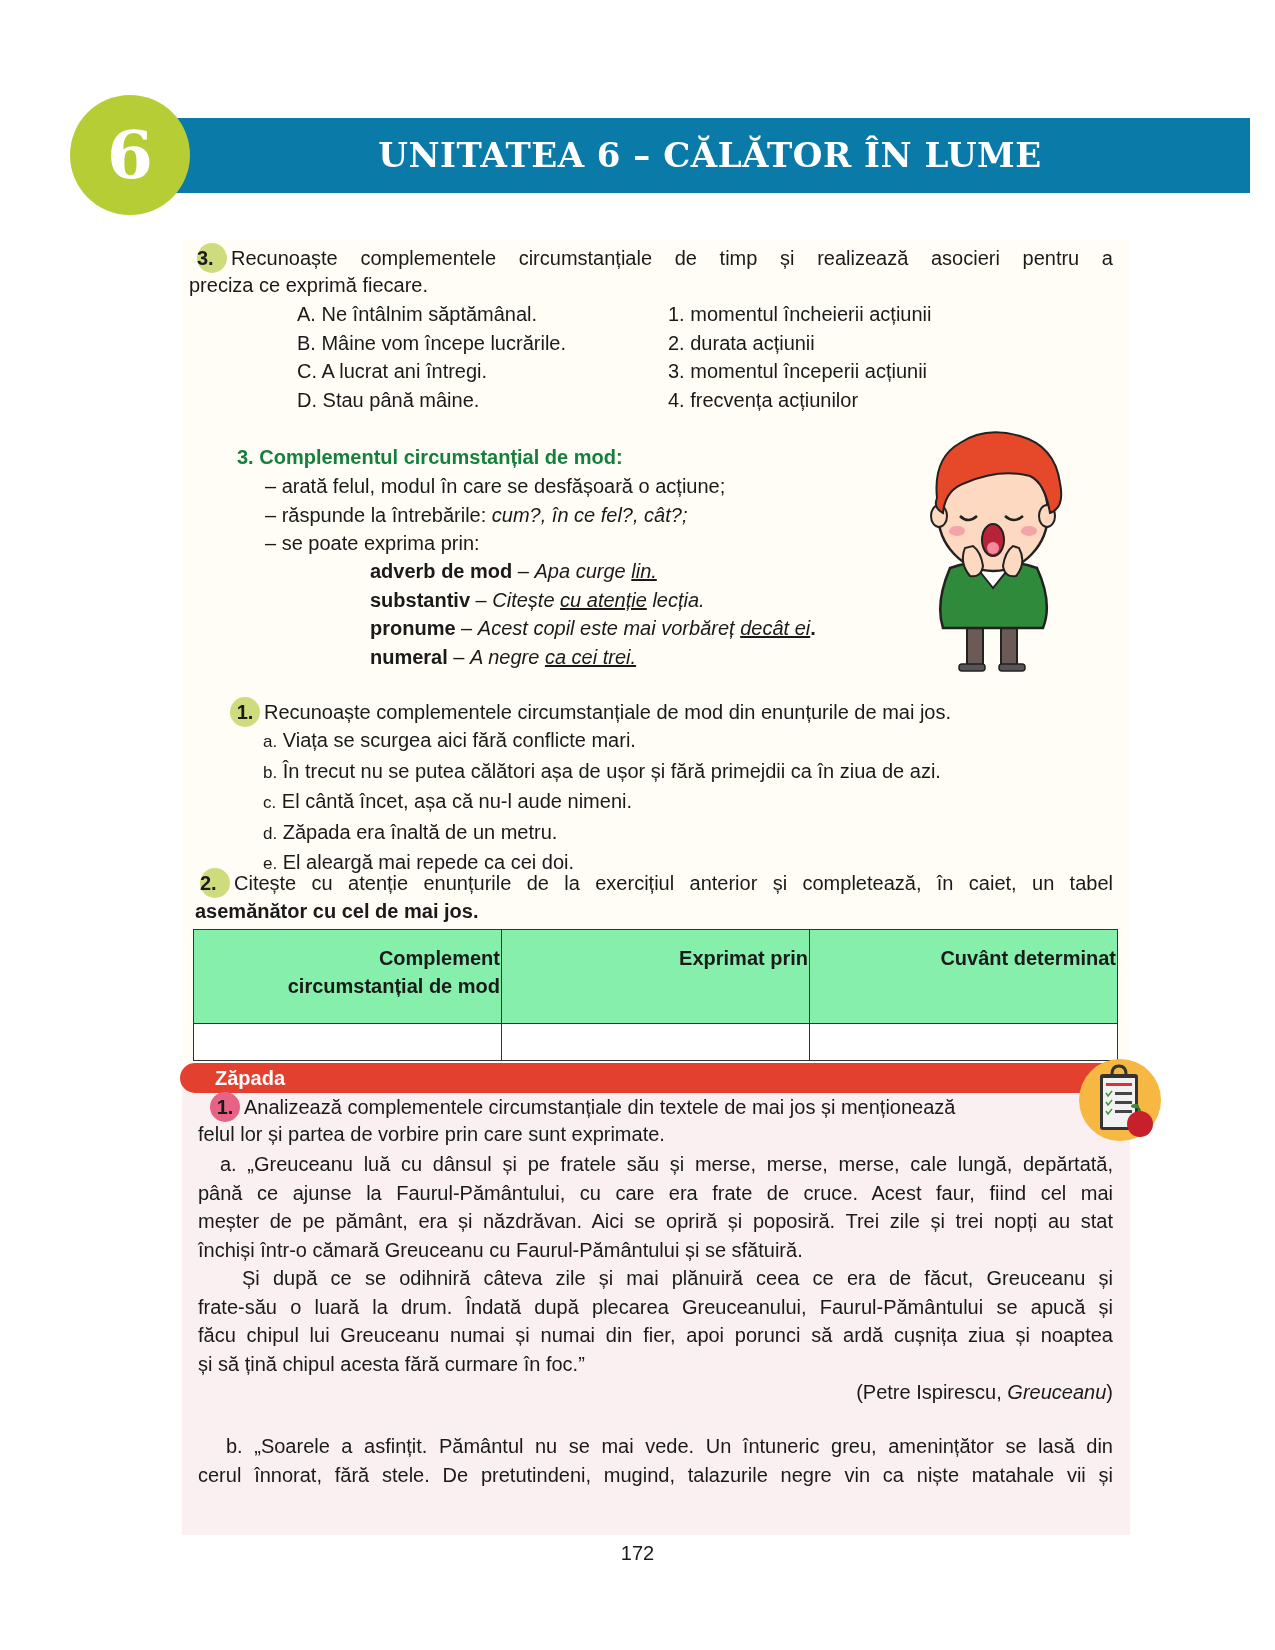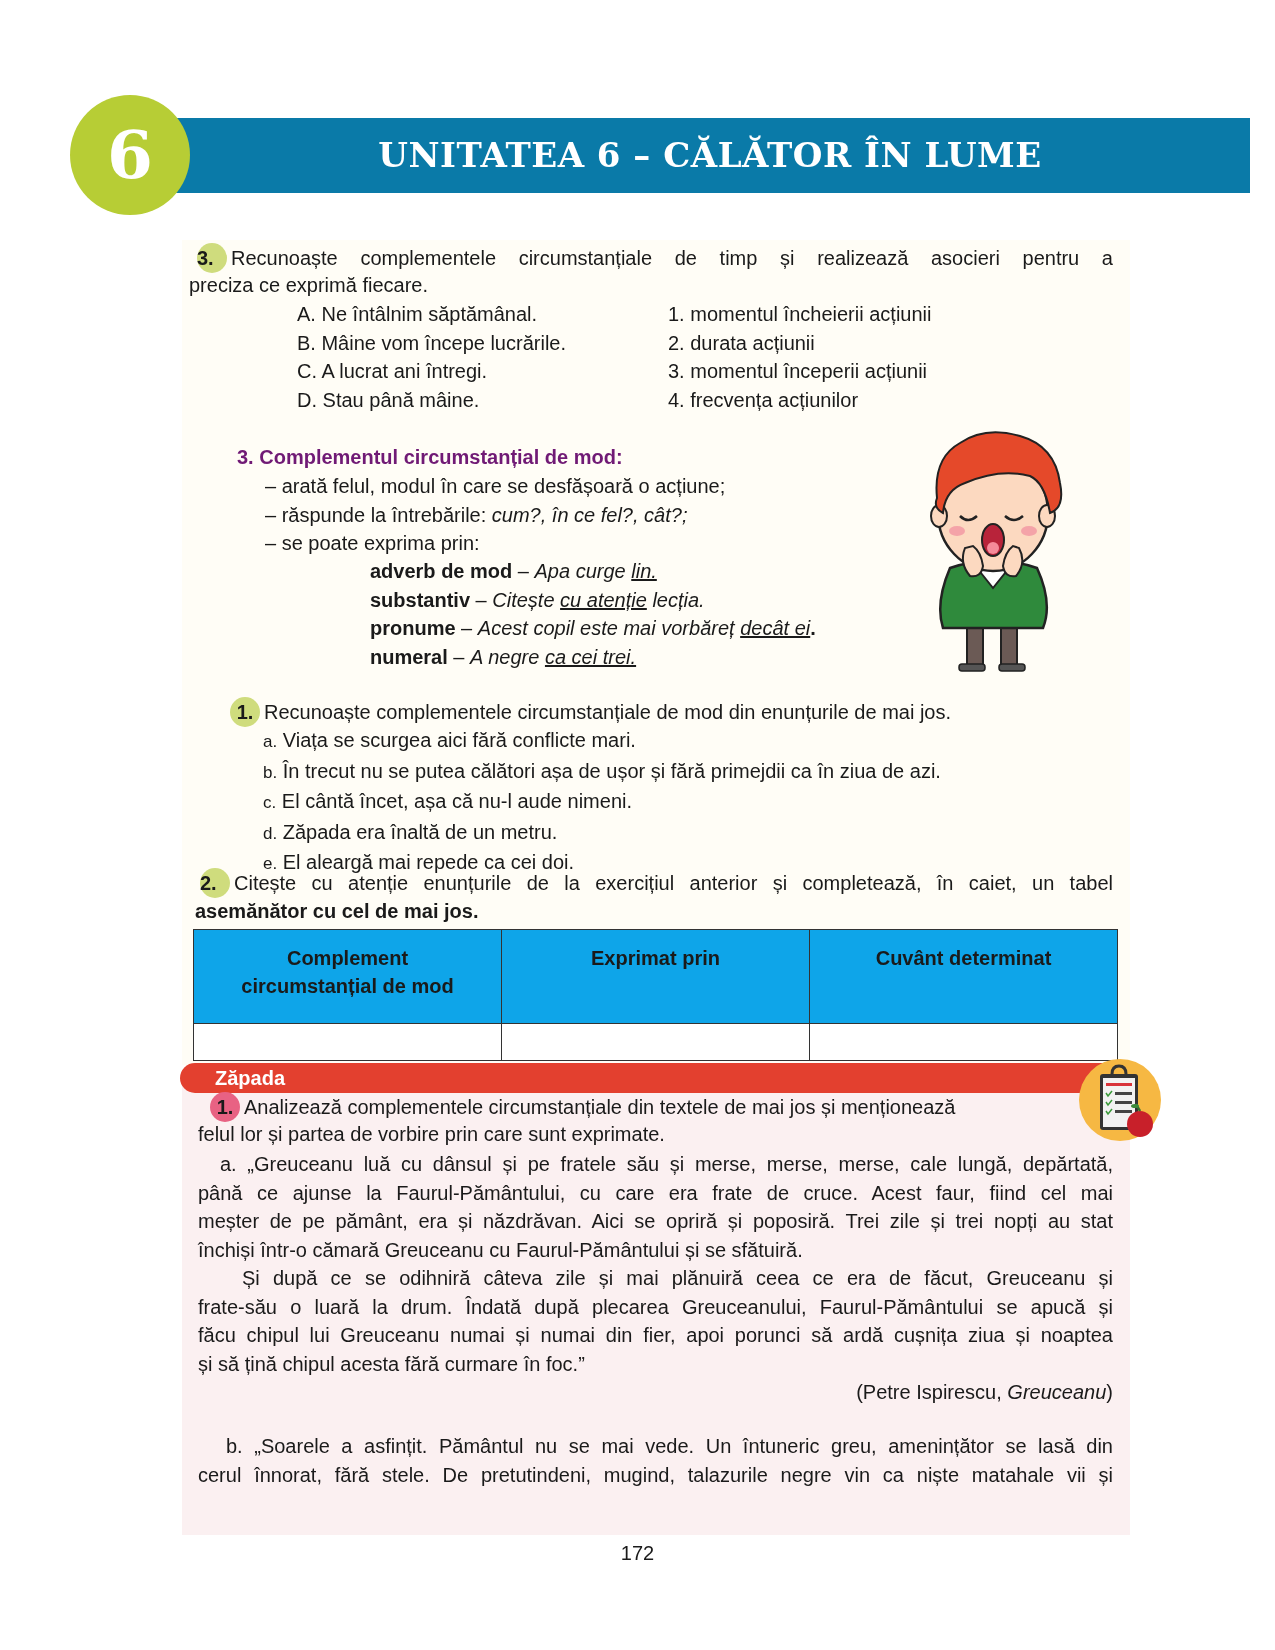--- a/index.html
+++ b/index.html
@@ -18,30 +18,30 @@
   
   .cream-panel { left:182px; top:240px; width:948px; height:825px; background:#fffdf6; }
   .pink-panel { left:182px; top:1080px; width:948px; height:455px; background:#fbf0f1; }
 
   .txt { font-size:20px; line-height:28.5px; white-space:nowrap; }
   .just { white-space:normal; text-align:justify; text-align-last:justify; }
   .badge-g { display:inline-block; background:#cfdc7d; border-radius:50%; width:30px; height:30px; line-height:30px;
              text-align:center; font-weight:bold; margin-right:4px; }
   .badge-p { display:inline-block; background:#e86283; border-radius:50%; width:30px; height:30px; line-height:30px;
              text-align:center; font-weight:bold; margin-right:4px; }
-  .navy { color:#701a75; font-weight:bold; }
+  .navy { color:#15803d; font-weight:bold; }
   .b { font-weight:bold; }
   .i { font-style:italic; }
   .u { text-decoration:underline; }
   .small-letter { font-size:17px; }
 
   
   .tbl { left:193px; top:929px; width:925px; border-collapse:collapse; }
-  .tbl th { background:#0ea5e9; border:1.5px solid #333; font-weight:bold; font-size:20px; height:78px;
-            vertical-align:top; padding-top:14px; line-height:28px; width:33.3%; }
+  .tbl th { background:#86efac; border:1.5px solid #333; font-weight:bold; font-size:20px; height:78px;
+            vertical-align:top; padding-top:14px; line-height:28px; width:33.3%;text-align:right; }
   .tbl td { background:#fff; border:1.5px solid #333; height:34px; }
 
   
   .ex-bar { left:180px; top:1063px; width:940px; height:30px; background:#e3402f; border-radius:15px 0 0 15px; }
   .ex-label { left:215px; top:1063px; height:30px; line-height:30px; color:#fff; font-weight:bold; font-size:20px; }
   .clip-wrap { left:1078px; top:1058px; width:85px; height:85px; }
 
   .page-num { left:0; width:1275px; top:1542px; text-align:center; font-size:20px; }
 </style>
 </head>

